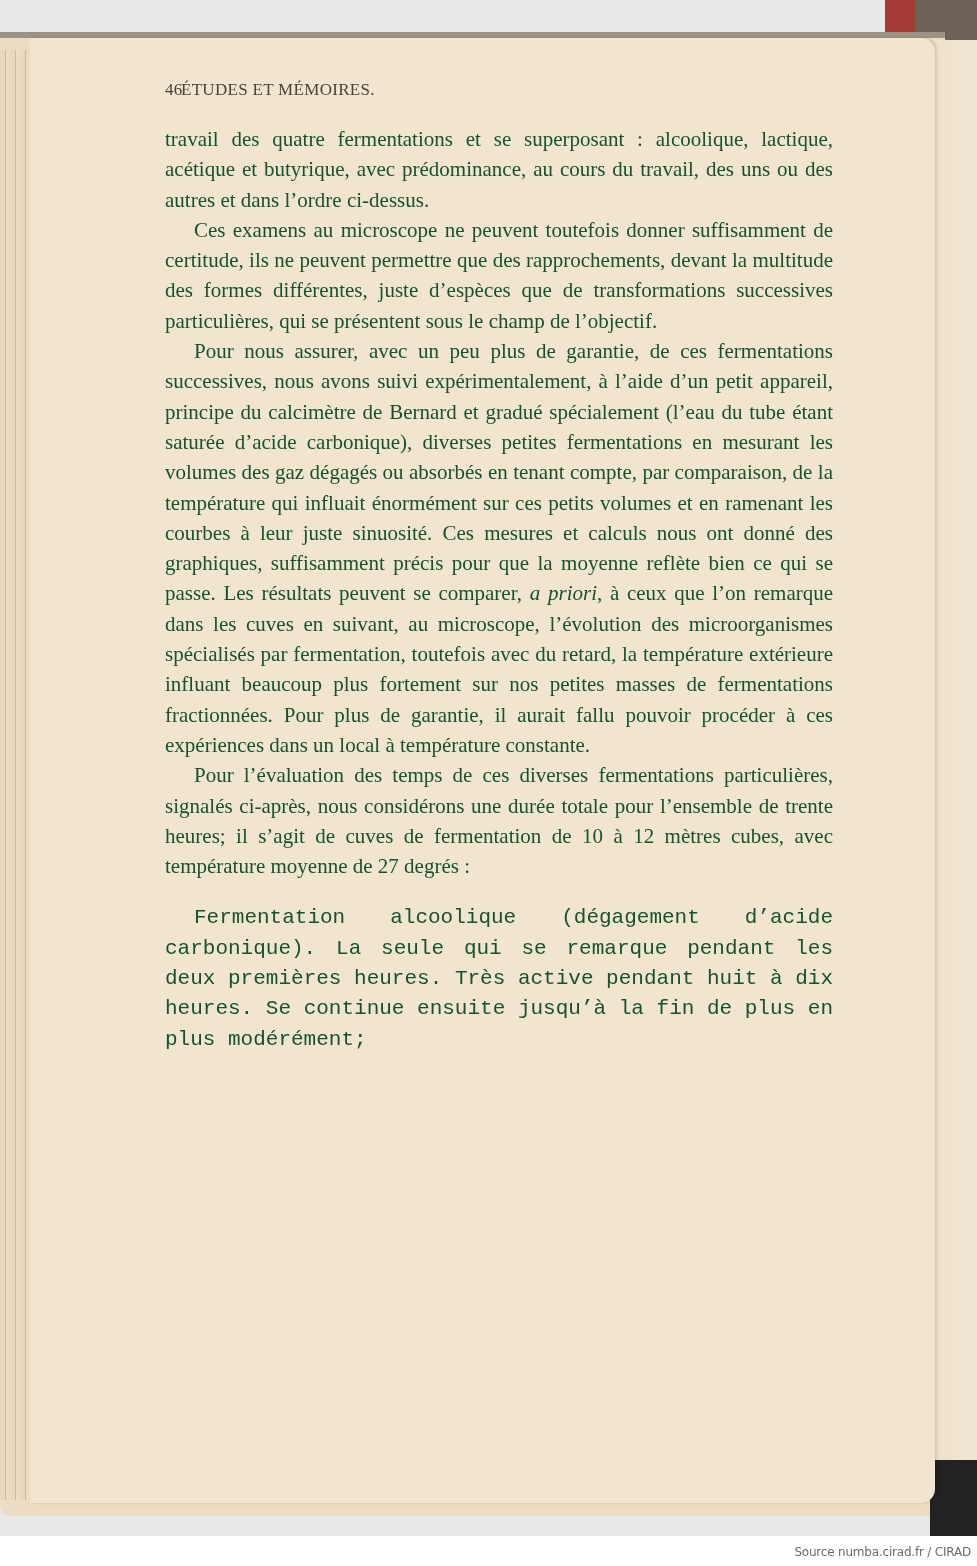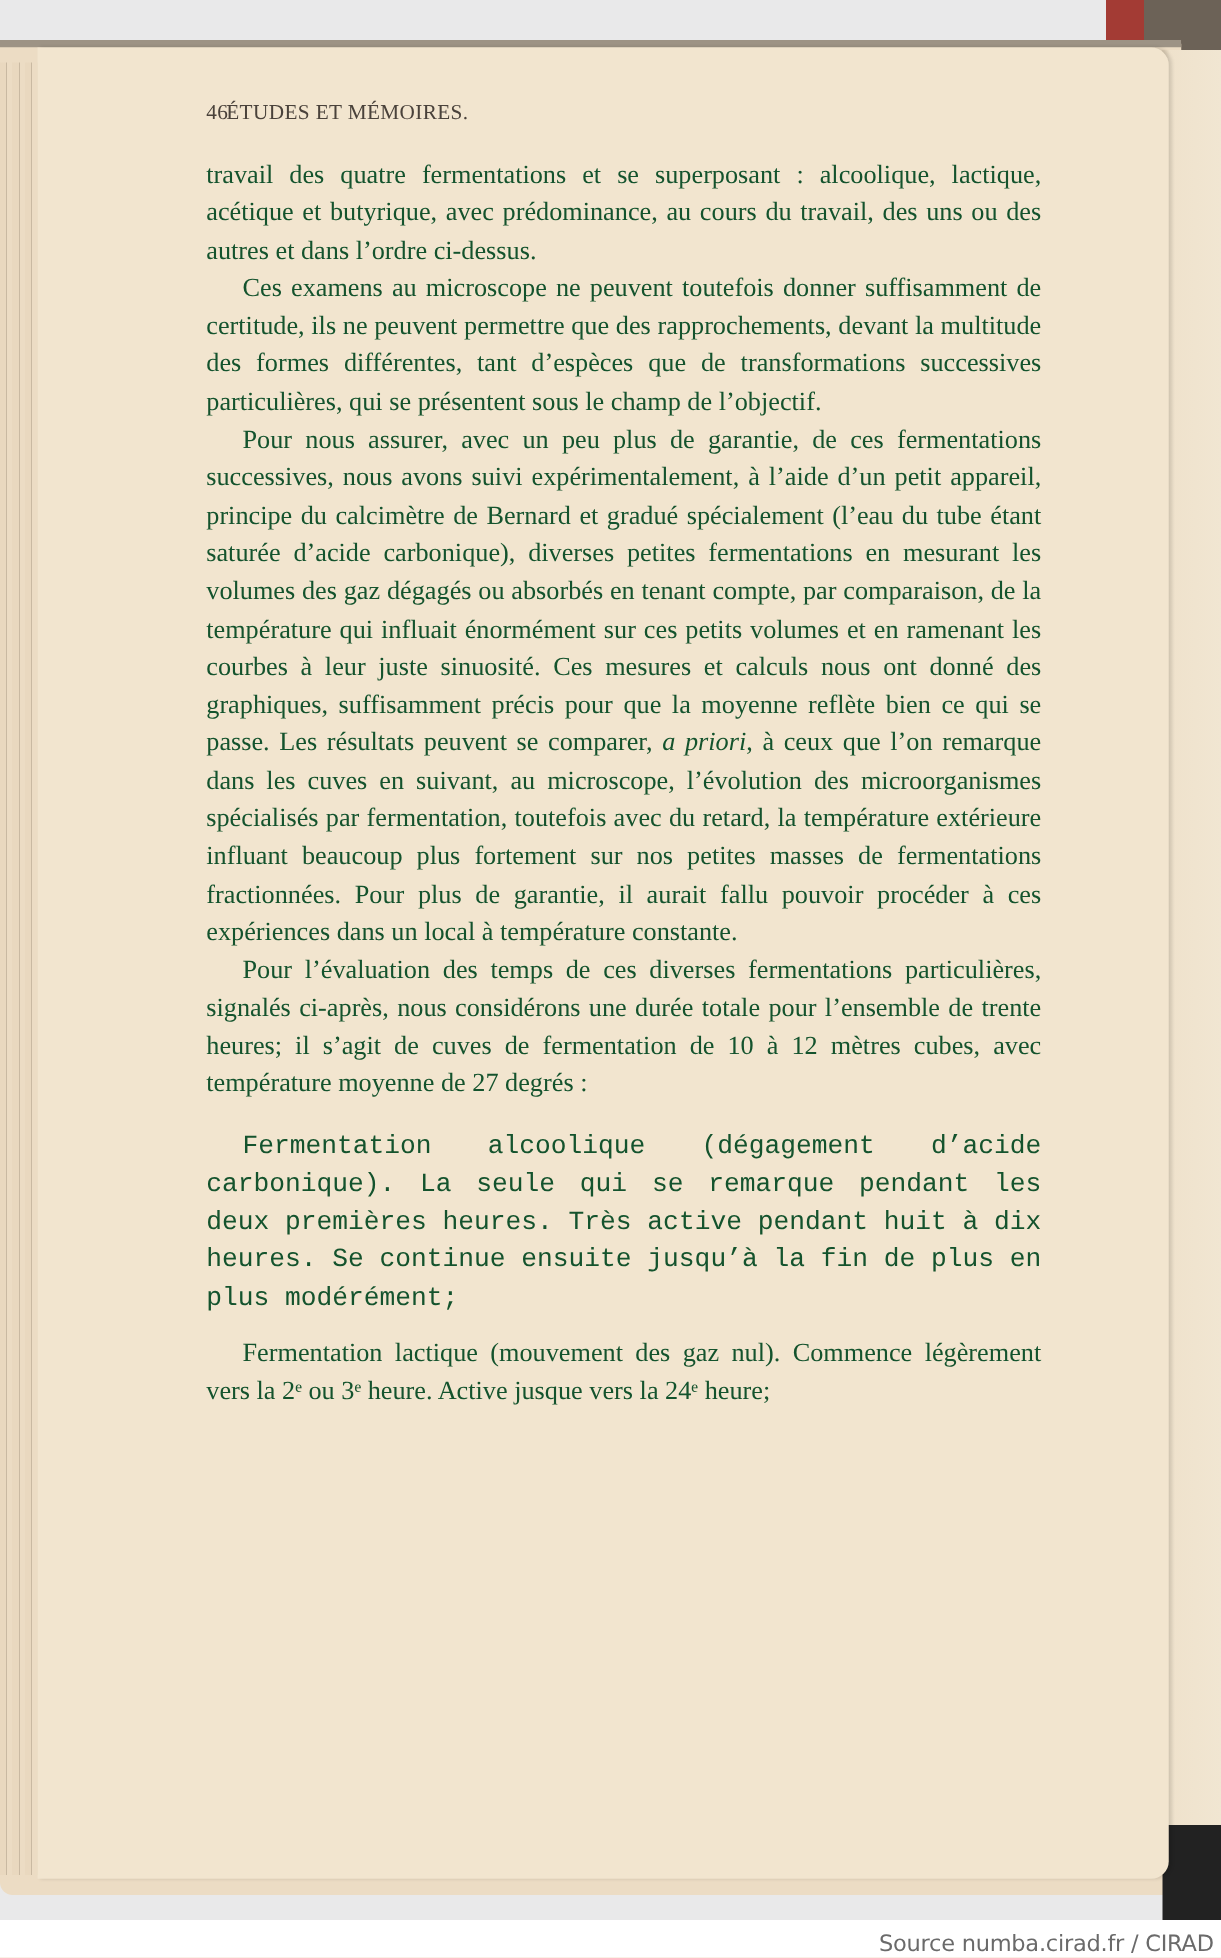--- a/index.html
+++ b/index.html
@@ -50,21 +50,21 @@
     font-size: 21px; line-height: 30.3px; color: #14532d;
     text-align: justify; hyphens: none;
   }
   .text p { margin: 0; text-indent: 29px; }
   .text p.first { text-indent: 0; }
   .text p.gap { margin-top: 22px; font-family: Liberation Mono, monospace; }
   .text p.gap2 { margin-top: 12px; }
   .text em { font-style: italic; }
   .credit {
     position: absolute; right: 6px; top: 1545px;
-    font-family: "DejaVu Sans", sans-serif; font-size: 18px; color: #6a6a6a;
+    font-family: "DejaVu Sans", sans-serif; font-size: 12px; color: #6a6a6a;
     letter-spacing: -0.2px;
     margin-left: 48px;
   }
 </style>
 </head>
 <body>
 
 <div class="scan">
   <div class="cover-top"></div>
   <div class="back-pages"></div>
@@ -74,21 +74,20 @@
 
   <div class="page"></div>
 
   <div class="running-head">
     <span class="page-num">46</span>
     <span class="head-title">ÉTUDES ET MÉMOIRES.</span>
   </div>
 
   <div class="text">
     <p class="first">travail des quatre fermentations et se superposant : alcoolique, lactique, acétique et butyrique, avec prédominance, au cours du travail, des uns ou des autres et dans l’ordre ci-dessus.</p>
-    <p>Ces examens au microscope ne peuvent toutefois donner suffisamment de certitude, ils ne peuvent permettre que des rapprochements, devant la multitude des formes différentes, tant d’espèces que de transformations successives particulières, qui se présentent sous le champ de l’objectif.</p>
+    <p>Ces examens au microscope ne peuvent toutefois donner suffisamment de certitude, ils ne peuvent permettre que des rapprochements, devant la multitude des formes différentes, juste d’espèces que de transformations successives particulières, qui se présentent sous le champ de l’objectif.</p>
     <p><span>Pour nous assurer, avec un peu plus de garantie, de ces fermentations successives, nous avons suivi expérimentalement, à l’aide d’un petit appareil, principe du calcimètre de Bernard et gradué spécialement (l’eau du tube étant saturée d’acide carbonique), diverses petites fermentations en mesurant les volumes des gaz dégagés ou absorbés en tenant compte, par comparaison, de la température qui influait énormément sur ces petits volumes et en ramenant les courbes à leur juste sinuosité. Ces mesures et calculs nous ont donné des graphiques, suffisamment précis pour que la moyenne reflète bien ce qui se passe. Les résultats peuvent se comparer,</span> <em>a priori</em><span>, à ceux que l’on remarque dans les cuves en suivant, au microscope, l’évolution des microorganismes spécialisés par fermentation, toutefois avec du retard, la température extérieure influant beaucoup plus fortement sur nos petites masses de fermentations fractionnées. Pour plus de garantie, il aurait fallu pouvoir procéder à ces expériences dans un local à température constante.</span></p>
     <p>Pour l’évaluation des temps de ces diverses fermentations particulières, signalés ci-après, nous considérons une durée totale pour l’ensemble de trente heures; il s’agit de cuves de fermentation de 10 à 12 mètres cubes, avec température moyenne de 27 degrés :</p>
     <p class="gap">Fermentation alcoolique (dégagement d’acide carbonique). La seule qui se remarque pendant les deux premières heures. Très active pendant huit à dix heures. Se continue ensuite jusqu’à la fin de plus en plus modérément;</p>
-    <p class="gap2">Fermentation lactique (mouvement des gaz nul). Commence légèrement vers la 2ᵉ ou 3ᵉ heure. Active jusque vers la 24ᵉ heure;</p>
   </div>
 </div>
 
 <div class="credit">Source numba.cirad.fr / CIRAD</div>
 
 </body></html>

